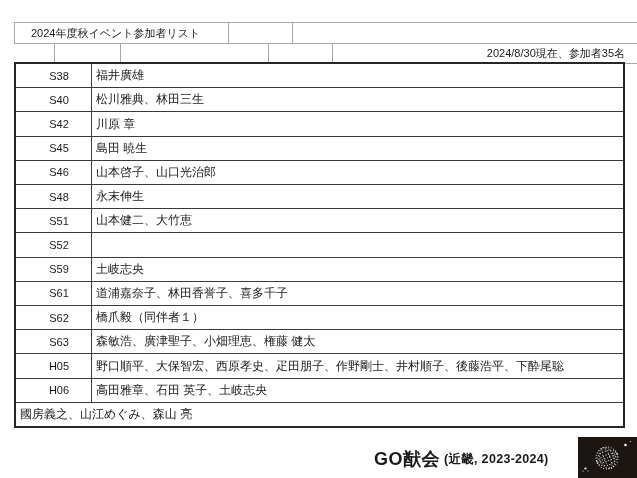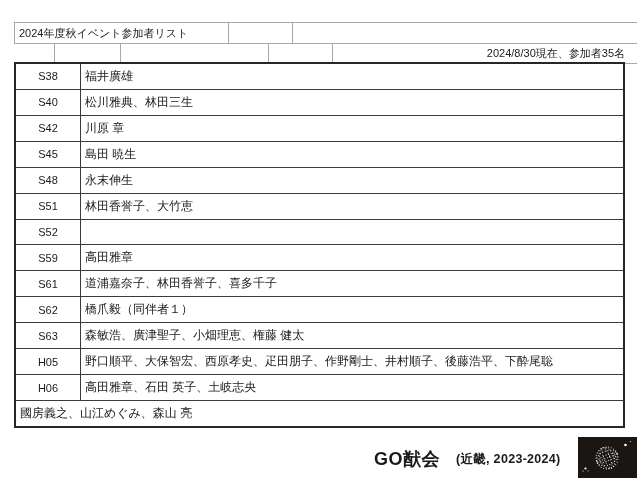--- a/index.html
+++ b/index.html
@@ -16,54 +16,54 @@
   .hdr-row{display:flex;border-bottom:1px solid #a8a8a8;}
   .hdr-row .cell{
     border-left:1px solid #a8a8a8;
     box-sizing:border-box;
     font-size:11px;line-height:19px;
     white-space:nowrap;overflow:hidden;
   }
   .hdr-row .cell:last-child{border-right:none;}
   .r1{height:20px;}
   .r2{height:19px;padding-left:40px;}
-  .r1 .c-title{width:214px;padding-left:4px;line-height:20px;}
+  .r1 .c-title{width:214px;padding-left:16px;line-height:20px;}
   .r1 .c-b{width:64px;}
   .r1 .c-c{flex:1;}
   .r2 .c-a1{width:66px;}
   .r2 .c-a2{width:148px;}
   .r2 .c-b{width:64px;}
   .r2 .c-c{flex:1;text-align:right;padding-right:12px;}
   
   .list{
     position:absolute;left:14px;top:62px;width:611px;height:366px;
     box-sizing:border-box;border:2px solid #262626;
     display:flex;flex-direction:column;background:#fff;
   }
   .list .trow{
     flex:1;display:flex;border-bottom:1px solid #3a3a3a;
     align-items:center;min-height:0;
   }
   .list .trow:last-child{border-bottom:none;}
   .list .tid{
     width:64px;flex:0 0 64px;border-right:1px solid #3a3a3a;
     text-align:center;font-size:11px;align-self:stretch;
-    display:flex;align-items:center;justify-content:center;
+    display:flex;align-items:center;justify-content:center;margin-left:11px;
   }
   .list .tnames{
     flex:1;font-size:12px;padding-left:4px;
     white-space:nowrap;overflow:hidden;
   }
   
   .footer{
     position:absolute;left:374px;top:444px;height:30px;
     display:flex;align-items:center;
   }
   .club{font-size:18px;font-weight:bold;line-height:30px;letter-spacing:.5px;}
-  .club-detail{font-size:12.5px;font-weight:bold;margin-left:16px;letter-spacing:.3px;}
+  .club-detail{font-size:12.5px;font-weight:bold;margin-left:4px;letter-spacing:.3px;}
   .logo{
     position:absolute;left:578px;top:437px;width:59px;height:41px;
     background:#1c1613;display:flex;align-items:center;justify-content:center;
   }
 </style>
 </head>
 <body>
 
 <div class="hdr">
   <div class="hdr-row r1">
@@ -93,38 +93,42 @@
   <div class="trow">
     <div class="tid">S42</div>
     <div class="tnames">川原 章</div>
   </div>
 
   <div class="trow">
     <div class="tid">S45</div>
     <div class="tnames">島田 暁生</div>
   </div>
 
+  <div class="trow">
+    <div class="tid">S46</div>
+    <div class="tnames">山本啓子、山口光治郎</div>
+  </div>
 
   <div class="trow">
     <div class="tid">S48</div>
     <div class="tnames">永末伸生</div>
   </div>
 
   <div class="trow">
     <div class="tid">S51</div>
-    <div class="tnames">林田香誉子、大竹恵</div>
+    <div class="tnames">山本健二、大竹恵</div>
   </div>
 
   <div class="trow">
     <div class="tid">S52</div>
   </div>
 
   <div class="trow">
     <div class="tid">S59</div>
-    <div class="tnames">高田雅章</div>
+    <div class="tnames">土岐志央</div>
   </div>
 
   <div class="trow">
     <div class="tid">S61</div>
     <div class="tnames">道浦嘉奈子、林田香誉子、喜多千子</div>
   </div>
 
   <div class="trow">
     <div class="tid">S62</div>
     <div class="tnames">橋爪毅（同伴者１）</div>

